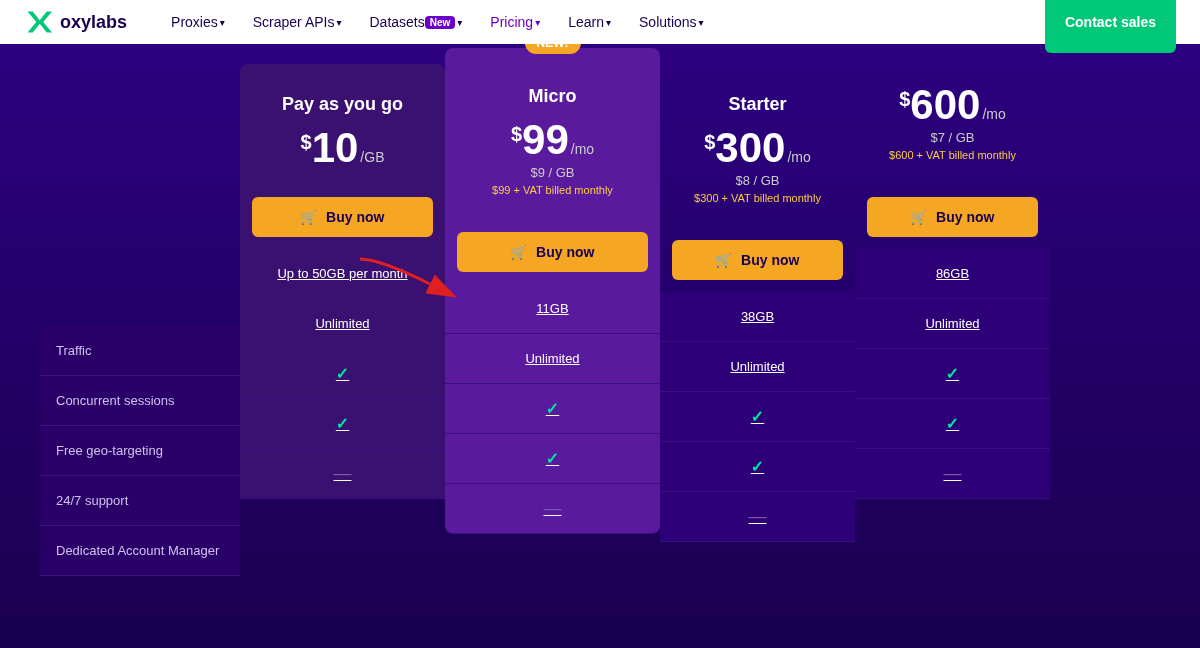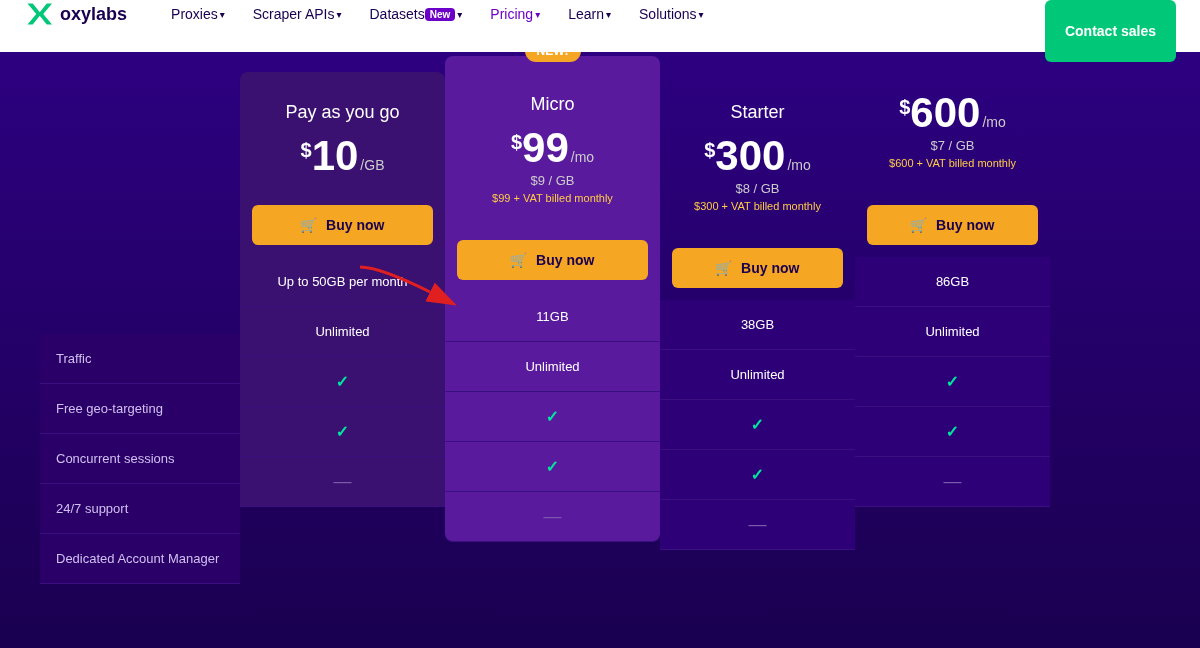--- a/index.html
+++ b/index.html
@@ -7,23 +7,23 @@
       font-family: -apple-system, BlinkMacSystemFont, 'Segoe UI', sans-serif;
       background: #1a0050;
       width: 1200px;
       height: 648px;
       overflow: hidden;
     }
 
     
     .navbar {
       background: #fff;
-      height: 52px;
-      display: flex;
-      align-items: flex-start;
+      height: 44px;
+      display: flex;
+      align-items: center;
       padding: 0 24px;
       position: relative;
       z-index: 10;
     }
     .logo {
       display: flex;
       align-items: center;
       gap: 8px;
       font-size: 18px;
       font-weight: 700;
@@ -95,21 +95,21 @@
       display: inline-block;
       margin-bottom: 10px;
       position: absolute;
       top: -16px;
       left: 50%;
       transform: translateX(-50%);
     }
 
     .plan-name {
       font-size: 18px;
-      font-weight: 400;
+      font-weight: 700;
       color: #fff;
       margin-bottom: 12px;
       margin-top: 10px;
       text-align: center;
     }
     .plan-price {
       display: flex;
       align-items: flex-start;
       justify-content: center;
       margin-bottom: 4px;
@@ -242,20 +242,21 @@
     .col-cell {
       padding: 14px 12px;
       font-size: 13px;
       color: #fff;
       text-align: right;
       border-bottom: 1px solid #3a1080;
       min-height: 50px;
       display: flex;
       align-items: center;
       justify-content: center;
+      text-decoration: underline;
     }
     .col-cell.micro-cell { background: #5a1a9e; }
     .col-cell.paygo-cell { background: #3a1070; }
     .col-cell.starter-cell { background: #2e0078; }
     .col-cell.advanced-cell { background: #2e0078; }
 
     
     .col-cell.last.micro-cell { border-radius: 0 0 8px 8px; }
   </style>
 </head>
@@ -312,22 +313,22 @@
         <path d="M 10 10 Q 30 10 80 35" stroke="#e02020" stroke-width="3" fill="none" marker-end="url(#arrowhead)"></path>
       </svg>
     </div>
 
     <div class="pricing-cols">
 
       <div class="label-col">
         <div class="label-header-space"></div>
         <div class="label-buy-space"></div>
         <div class="label-row">Traffic</div>
+        <div class="label-row">Concurrent sessions</div>
         <div class="label-row">Free geo-targeting</div>
-        <div class="label-row">Concurrent sessions</div>
         <div class="label-row">24/7 support</div>
         <div class="label-row">Dedicated Account Manager</div>
       </div>
 
       <div class="col-wrapper">
         <div class="col-header paygo-header">
           <div class="plan-name">Pay as you go</div>
           <div class="plan-price">
             <span class="price-dollar">$</span>
             <span class="price-number">10</span>

